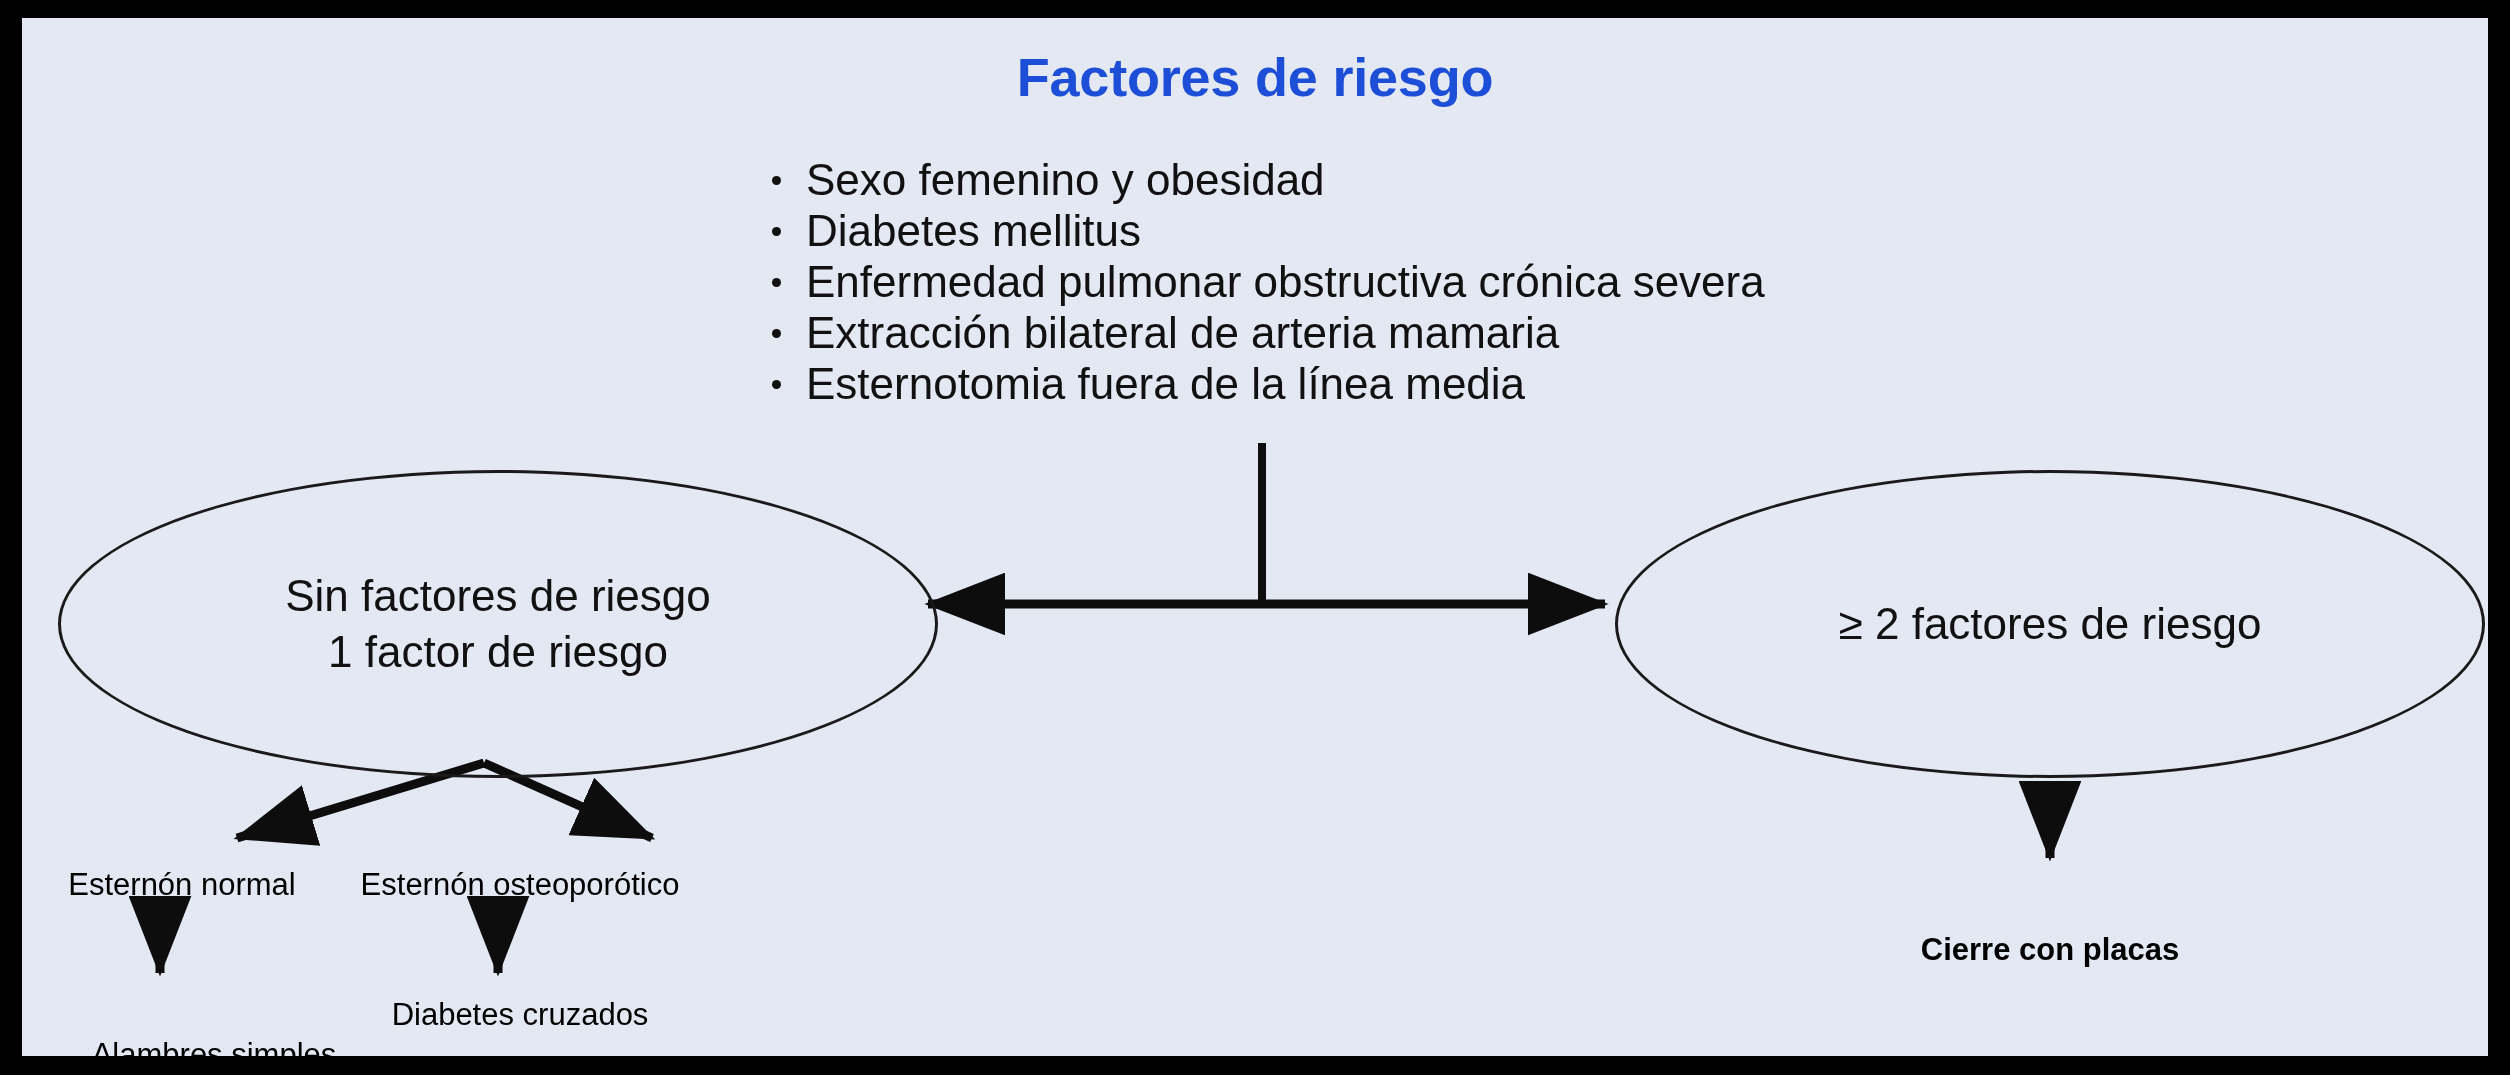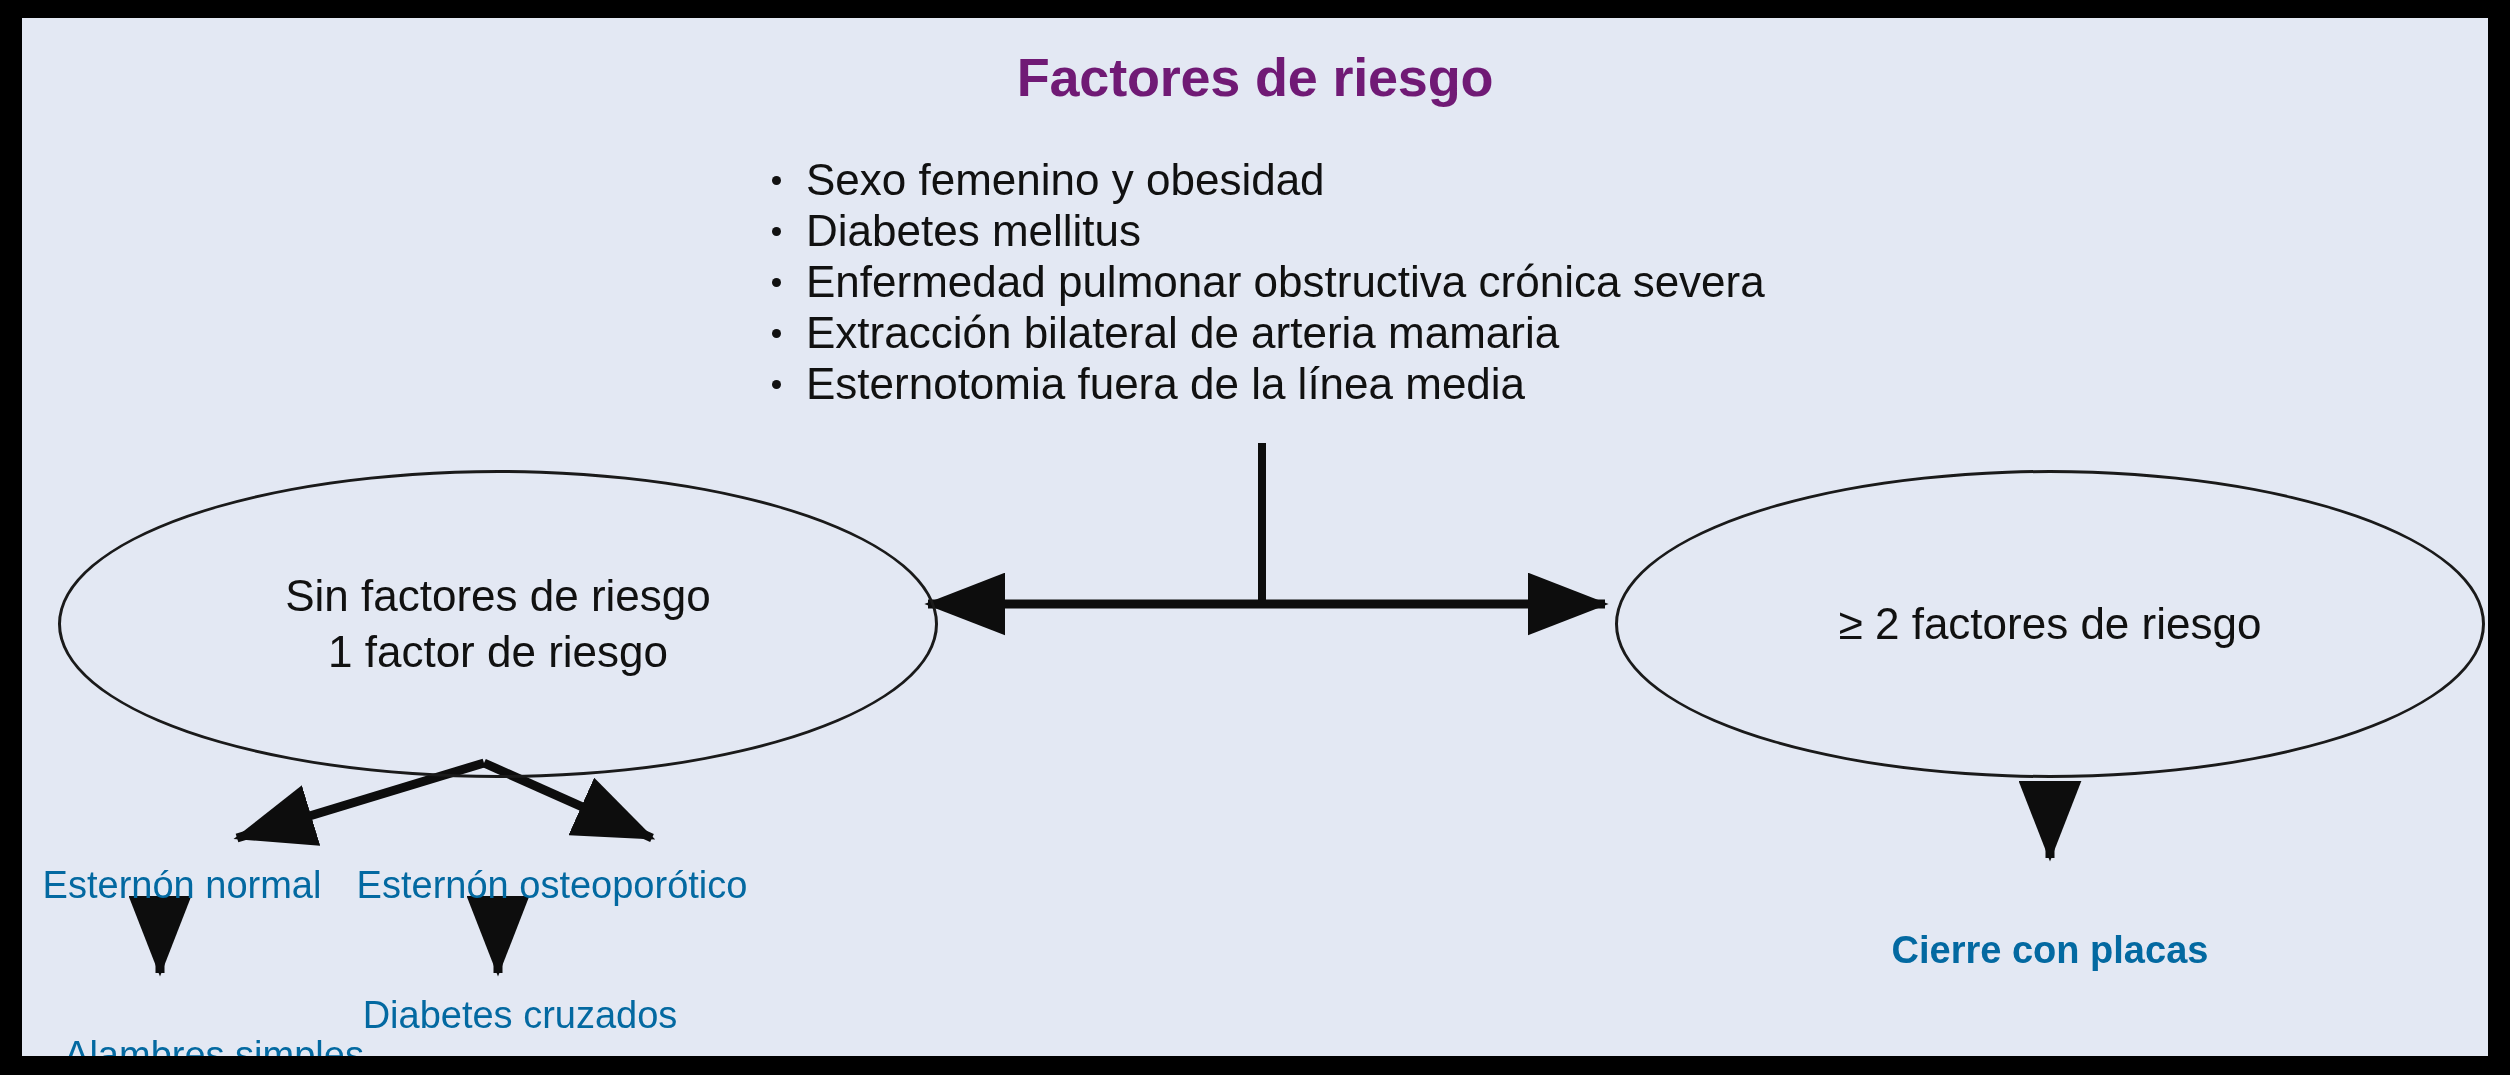--- a/index.html
+++ b/index.html
@@ -30,21 +30,21 @@
   }
   
   #title {
     position: absolute;
     left: 0;
     top: 28px;
     width: 2466px;
     text-align: center;
     font-size: 54px;
     font-weight: bold;
-    color: #701a75;
+    color: #1d4ed8;
     letter-spacing: -0.2px;
     white-space: nowrap;
   }
   
   #risk-list {
     position: absolute;
     left: 740px;
     top: 136px;
     margin: 0;
     padding: 0;
@@ -94,30 +94,30 @@
   #ellipse-high-risk {
     left: 1593px;
     top: 452px;
     width: 870px;
     height: 308px;
     justify-content: center;
   }
   
   .node-label {
     position: absolute;
-    font-size: 38px;
+    font-size: 31px;
     line-height: 44px;
-    color: #0369a1;
+    color: #000000;
     white-space: nowrap;
     text-align: center;
     transform: translateX(-50%);
   }
   #label-sternon-normal   { left: 160px;  top: 845px; }
   #label-alambres-simples { left: 160px;  top: 1015px; margin-left: 32px; }
-  #label-sternon-osteo    { left: 498px;  top: 845px; margin-left: 32px; }
+  #label-sternon-osteo    { left: 498px;  top: 845px; }
   #label-alambres-cruz    { left: 498px;  top: 975px; }
   #label-cierre-placas    { left: 2028px; top: 910px; font-weight: bold; }
   
   #connectors {
     position: absolute;
     left: 0;
     top: 0;
     width: 2466px;
     height: 1038px;
     pointer-events: none;

